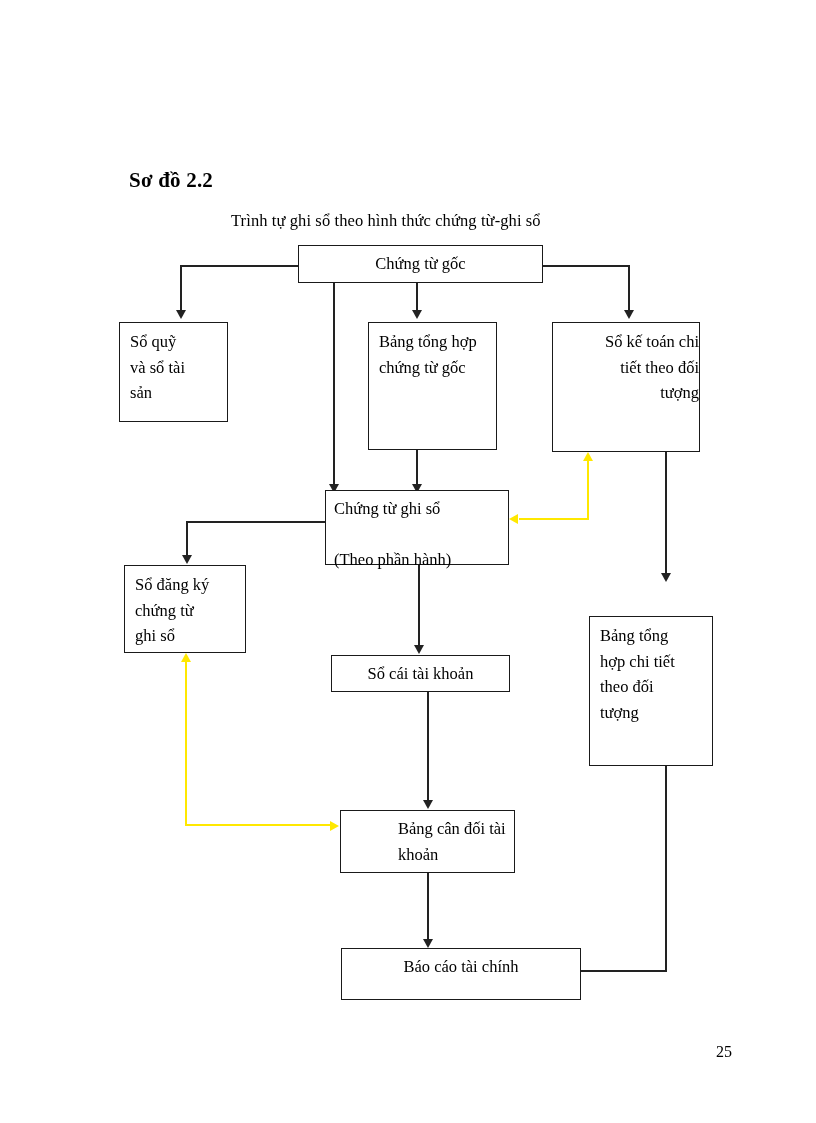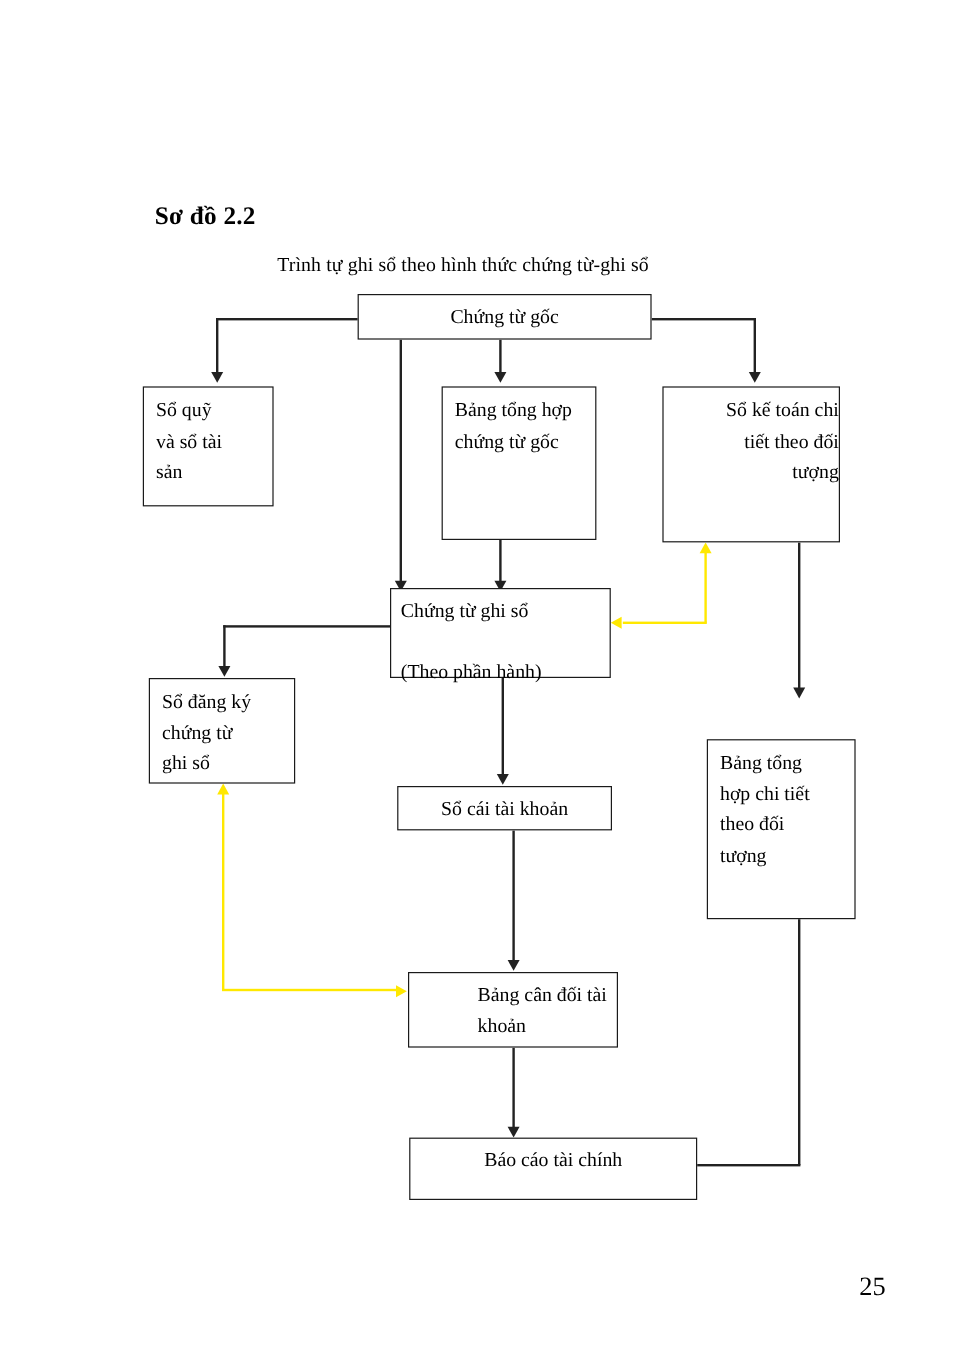--- a/index.html
+++ b/index.html
@@ -33,22 +33,21 @@
     left: 231px;
     top: 211px;
     font-size: 16.5px;
     white-space: nowrap;
     letter-spacing: 0.1px;
   }
   .page-num {
     position: absolute;
     left: 716px;
     top: 1043px;
-    font-size: 22px;
-    margin-top: 16px;
+    font-size: 16px;
   }
 
   
   .node {
     position: absolute;
     box-sizing: border-box;
     border: 1.3px solid #1a1a1a;
     background: #ffffff;
     font-size: 16.5px;
     line-height: 1.55;

